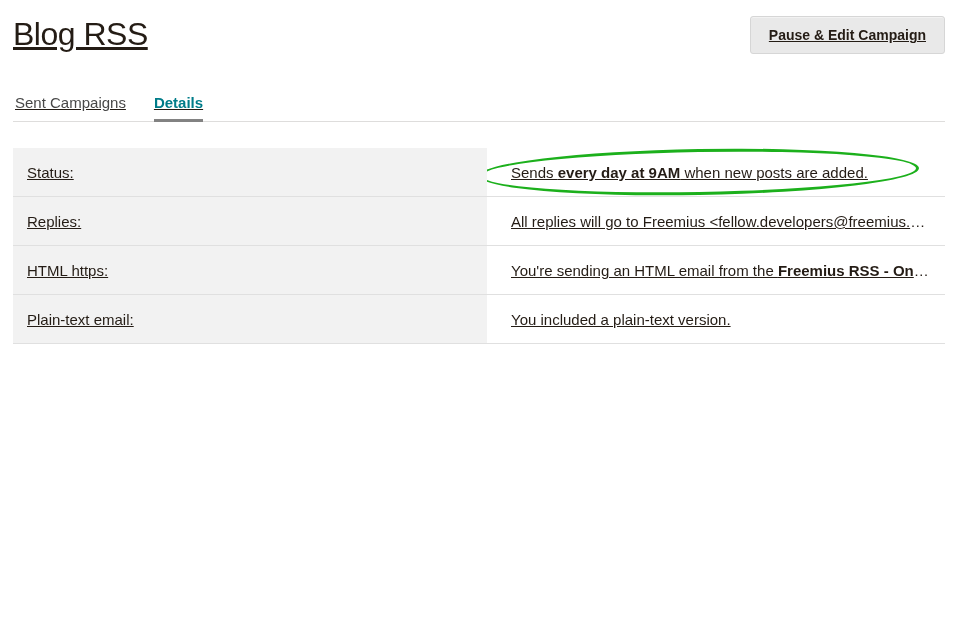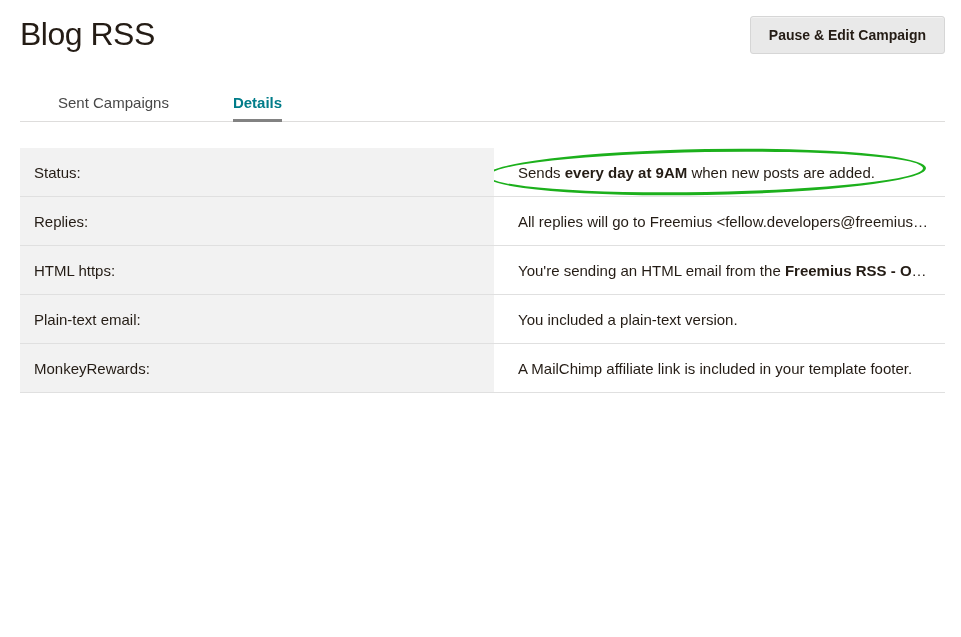--- a/index.html
+++ b/index.html
@@ -5,21 +5,22 @@
     * { margin: 0; padding: 0; box-sizing: border-box; }
     body {
       font-family: "Helvetica Neue", Helvetica, Arial, sans-serif;
       background: #ffffff;
       color: #241c15;
       width: 961px;
       height: 637px;
       overflow: hidden;
     }
     .page {
-      padding: 16px 16px 0 20px;
+      padding: 16px 16px 0 13px;
+      text-decoration: underline;
     }
     .header {
       display: flex;
       justify-content: space-between;
       align-items: flex-start;
       margin-bottom: 40px;
     }
     .page-title {
       font-size: 32px;
       font-weight: 400;
@@ -44,21 +45,20 @@
       gap: 28px;
       margin-bottom: 26px;
       padding-left: 2px;
     }
     .tab {
       font-size: 15px;
       color: #484848;
       padding-bottom: 10px;
       cursor: pointer;
       position: relative;
-      margin-left: 36px;
     }
     .tab.active {
       color: #007c89;
       font-weight: 600;
     }
     .tab.active::after {
       content: '';
       position: absolute;
       left: 0; right: 0; bottom: -1px;
       height: 3px;
@@ -144,20 +144,16 @@
     <tr>
       <td class="label-cell">HTML https:</td>
       <td class="value-cell">
         <span>You're sending an HTML email from the </span><strong>Freemius RSS - One p…</strong>
       </td>
     </tr>
     <tr>
       <td class="label-cell">Plain-text email:</td>
       <td class="value-cell">You included a plain-text version.</td>
     </tr>
-    <tr>
-      <td class="label-cell">MonkeyRewards:</td>
-      <td class="value-cell">A MailChimp affiliate link is included in your template footer.</td>
-    </tr>
   </tbody>
     </table>
 
 </div>
 
 </body></html>

